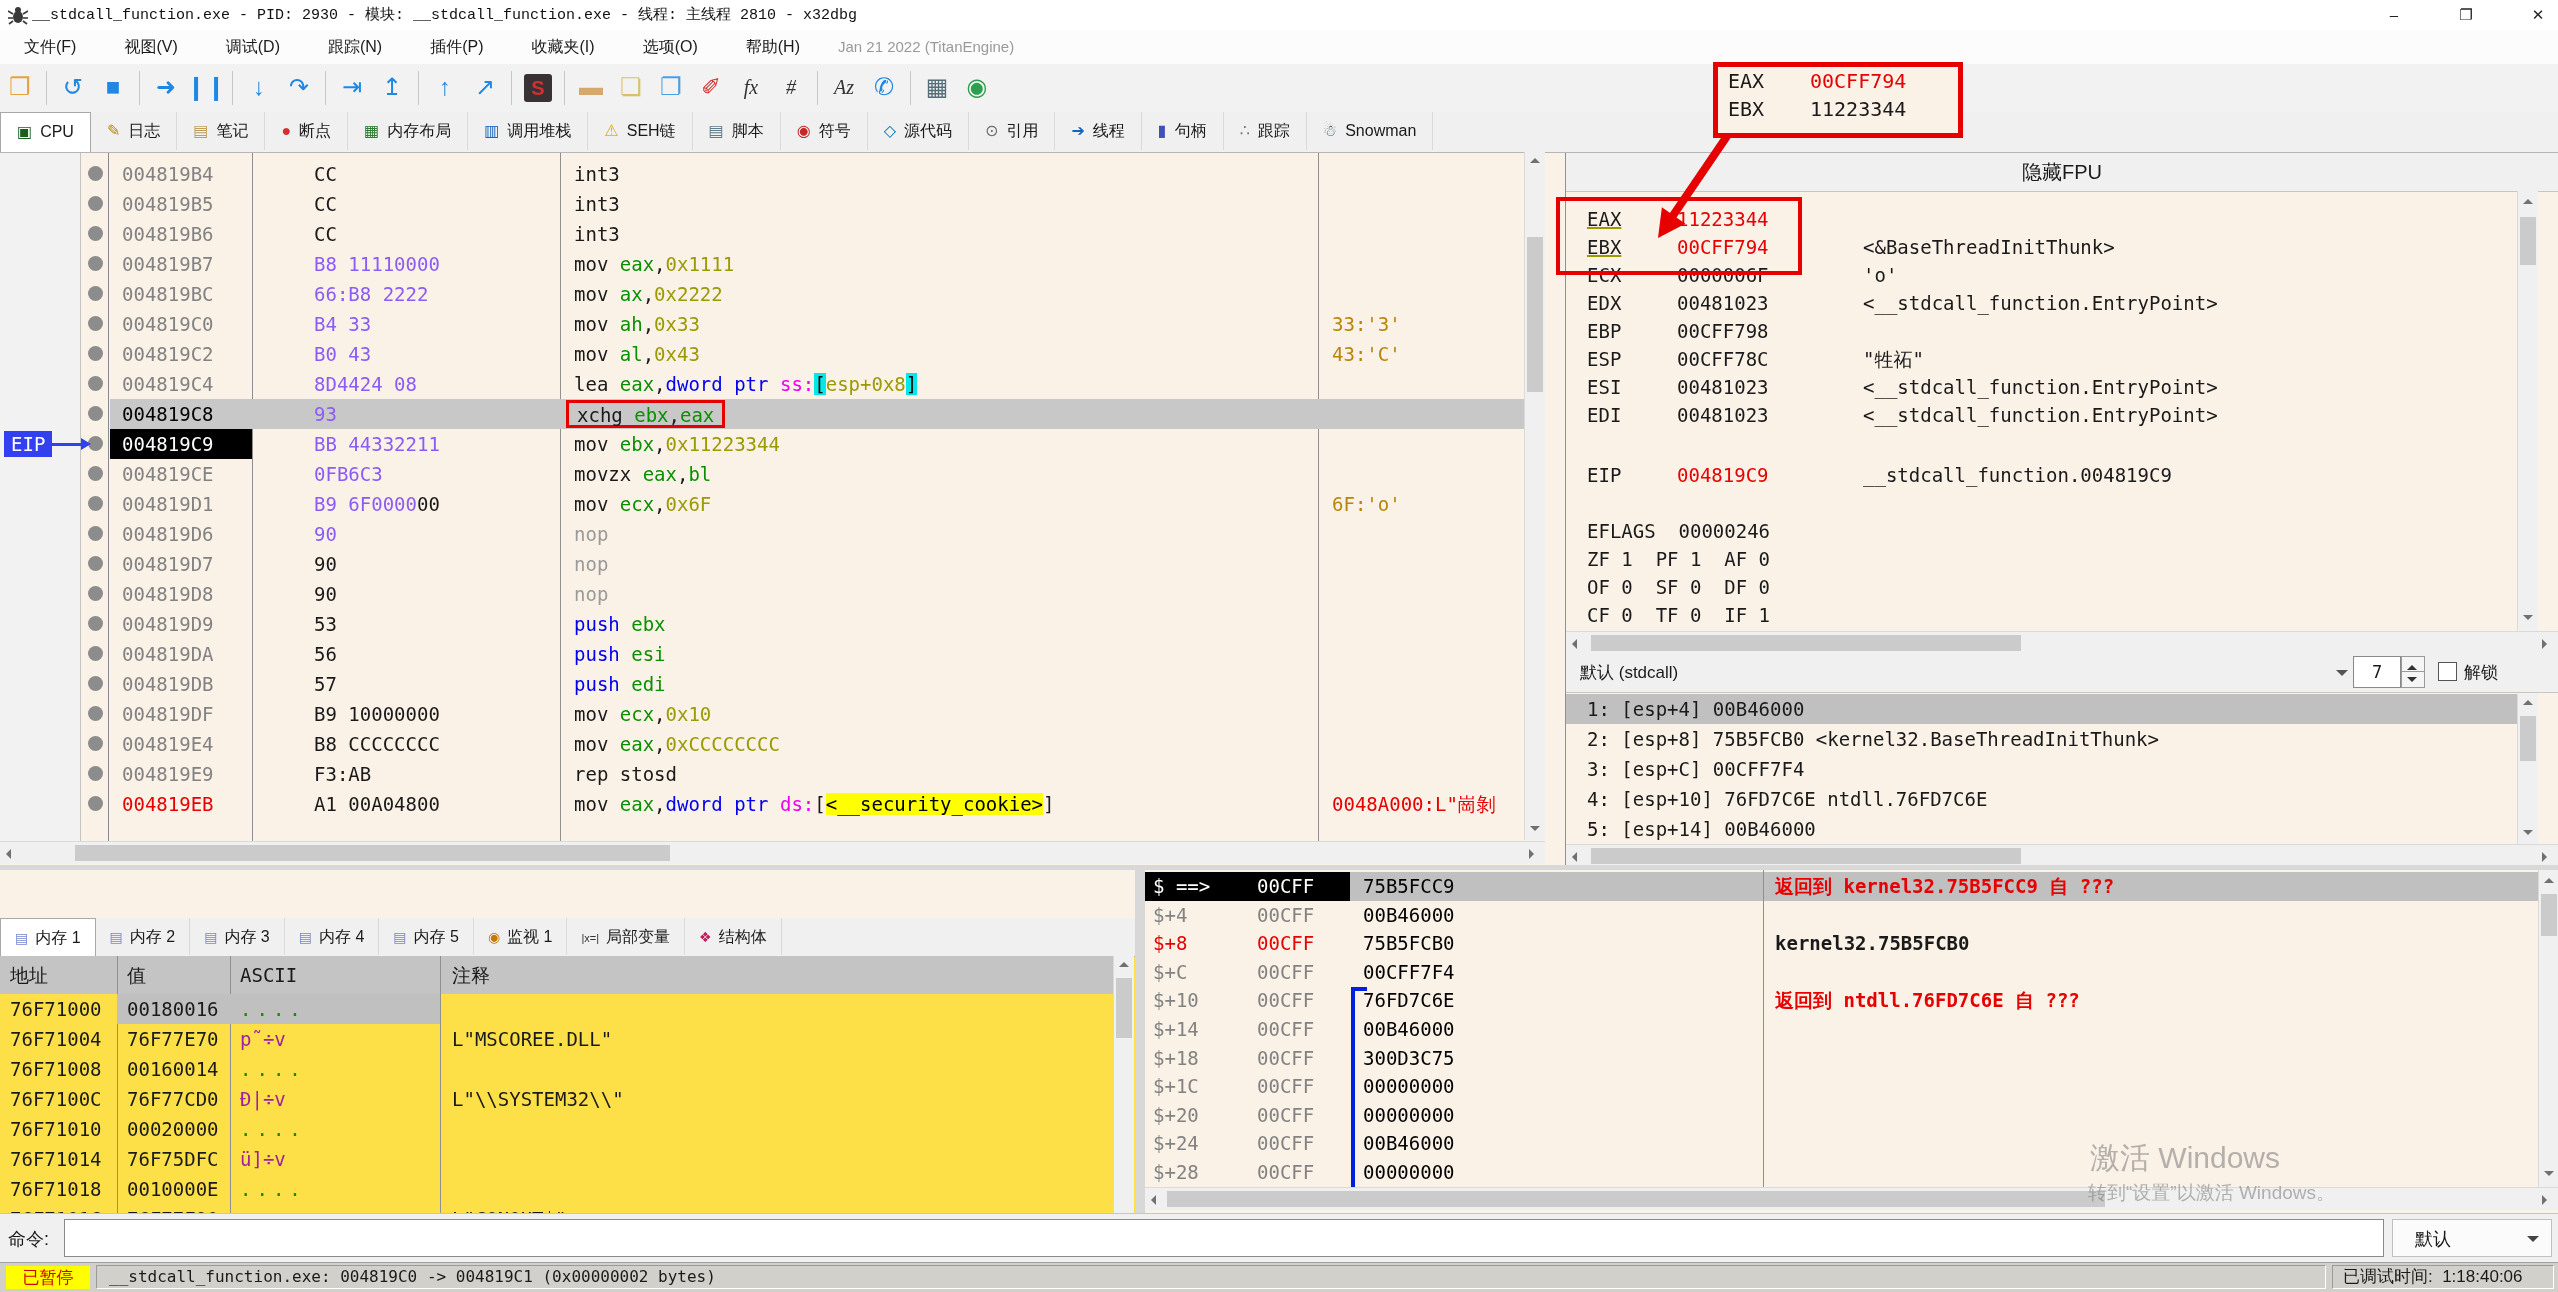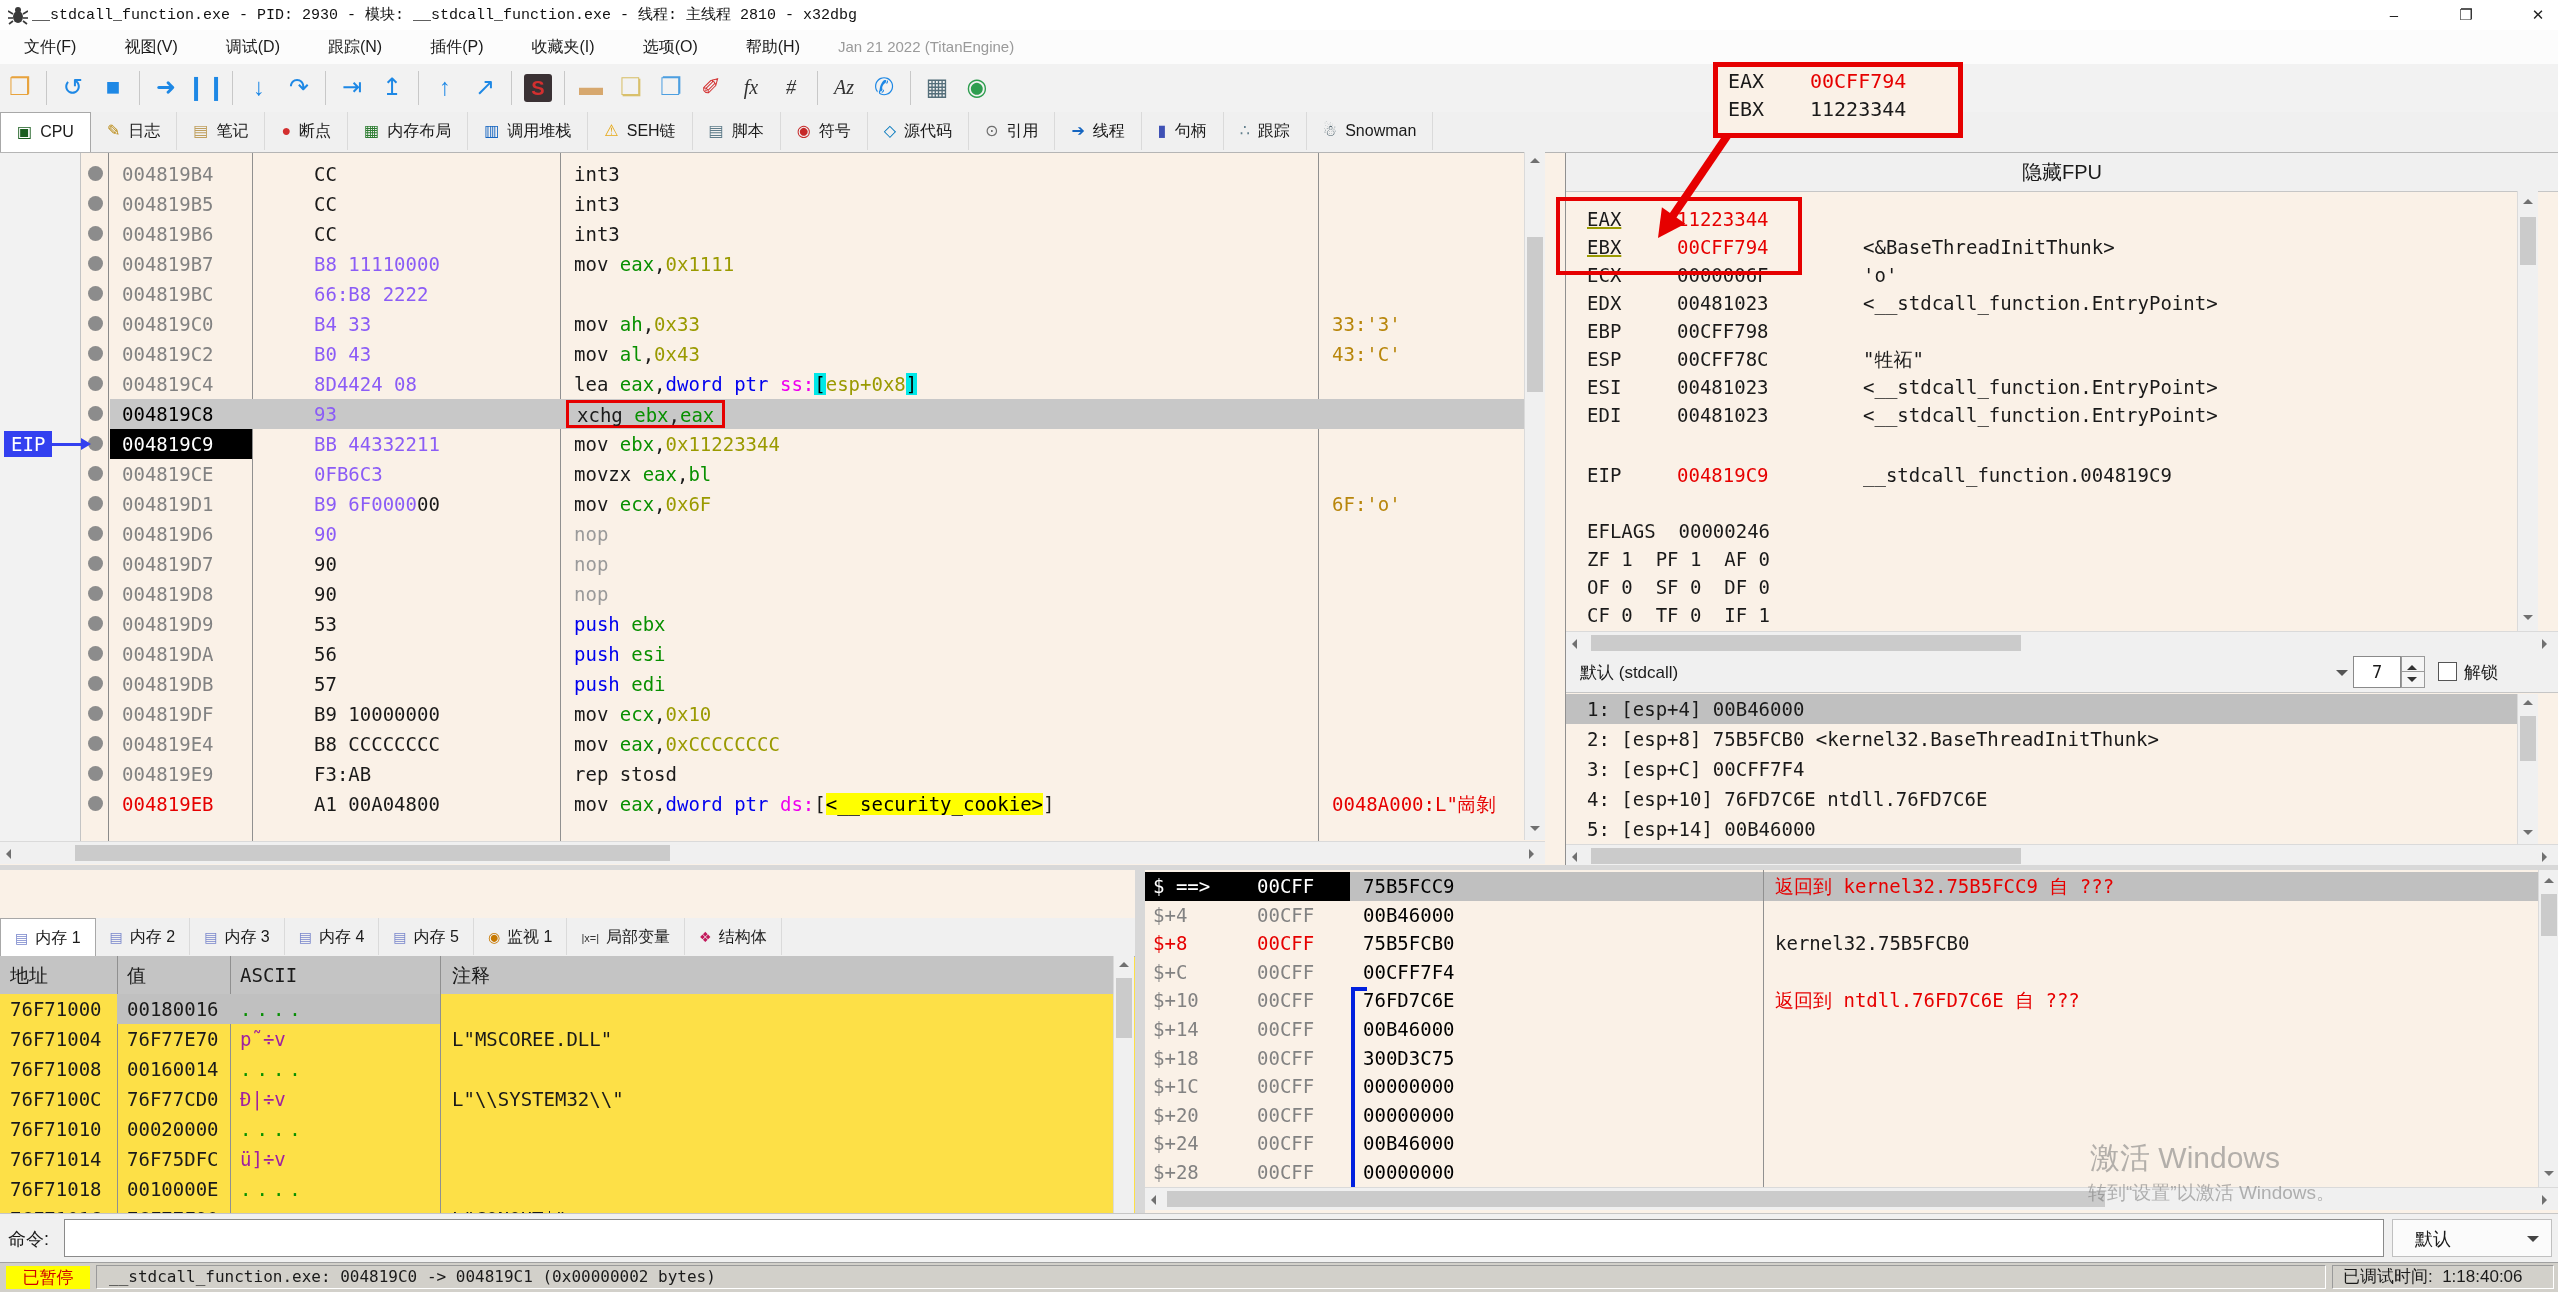--- a/index.html
+++ b/index.html
@@ -115,21 +115,21 @@
   
   #stackdiv{position:absolute;left:1135px;top:870px;width:10px;height:343px;background:#D8D8D8;}
   #stackpane{position:absolute;left:1145px;top:870px;width:1413px;height:343px;background:#FAF1E7;overflow:hidden;}
   #stack-rows{position:absolute;left:0;top:2px;width:1393px;height:315px;font-size:19px;overflow:hidden;}
   .srow{position:relative;height:28.6px;line-height:28.6px;white-space:pre;}
   .s-black{position:absolute;left:0;top:0;width:205px;bottom:0;background:#000;}
   .s-gray{position:absolute;left:205px;top:0;right:0;bottom:0;background:#C0C0C0;}
   .s-o{position:absolute;left:8px;color:#828282;}
   .s-a{position:absolute;left:112px;width:93px;overflow:hidden;color:#828282;}
   .s-v{position:absolute;left:218px;color:#000;}
-  .s-c{position:absolute;left:630px;}
+  .s-c{position:absolute;left:630px;font-weight:bold;}
   .srow.cur .s-o,.srow.cur .s-a{color:#fff;}
   .s-o.red,.s-a.red{color:#E60000;}
   #stack-combar{position:absolute;left:618px;top:0;width:1px;height:317px;background:#909090;}
   #stack-bracket{position:absolute;left:206px;top:117px;width:4px;height:200px;background:#0020DF;}
   #stack-bracket:after{content:"";position:absolute;left:0;top:0;width:16px;height:4px;background:#0020DF;}
   
   #wm1{position:absolute;left:2090px;top:1138px;font-size:30px;color:rgba(120,120,120,0.55);z-index:40;}
   #wm2{position:absolute;left:2088px;top:1180px;font-size:19px;color:rgba(120,120,120,0.55);z-index:40;}
   
   #cmdbar{position:absolute;left:0;top:1213px;width:2558px;height:49px;background:#F0F0F0;border-top:1px solid #C6C6C6;}
@@ -211,20 +211,21 @@
         <div class="drow">
           <span class="dot"></span>
           <div class="d-addr">004819B7</div>
           <div class="d-bytes nowrap"><span class="bd">B8 11110000</span></div>
           <div class="d-instr nowrap"><span class="tm">mov </span><span class="tr">eax</span><span class="tm">,</span><span class="tn">0x1111</span></div>
         </div>
         <div class="drow">
           <span class="dot"></span>
           <div class="d-addr">004819BC</div>
           <div class="d-bytes nowrap"><span class="bd">66:B8 2222</span></div>
+          <div class="d-instr nowrap"><span class="tm">mov </span><span class="tr">ax</span><span class="tm">,</span><span class="tn">0x2222</span></div>
         </div>
         <div class="drow">
           <span class="dot"></span>
           <div class="d-addr">004819C0</div>
           <div class="d-bytes nowrap"><span class="bd">B4 33</span></div>
           <div class="d-instr nowrap"><span class="tm">mov </span><span class="tr">ah</span><span class="tm">,</span><span class="tn">0x33</span></div>
           <div class="d-comment cg">33:'3'</div>
         </div>
         <div class="drow">
           <span class="dot"></span>

